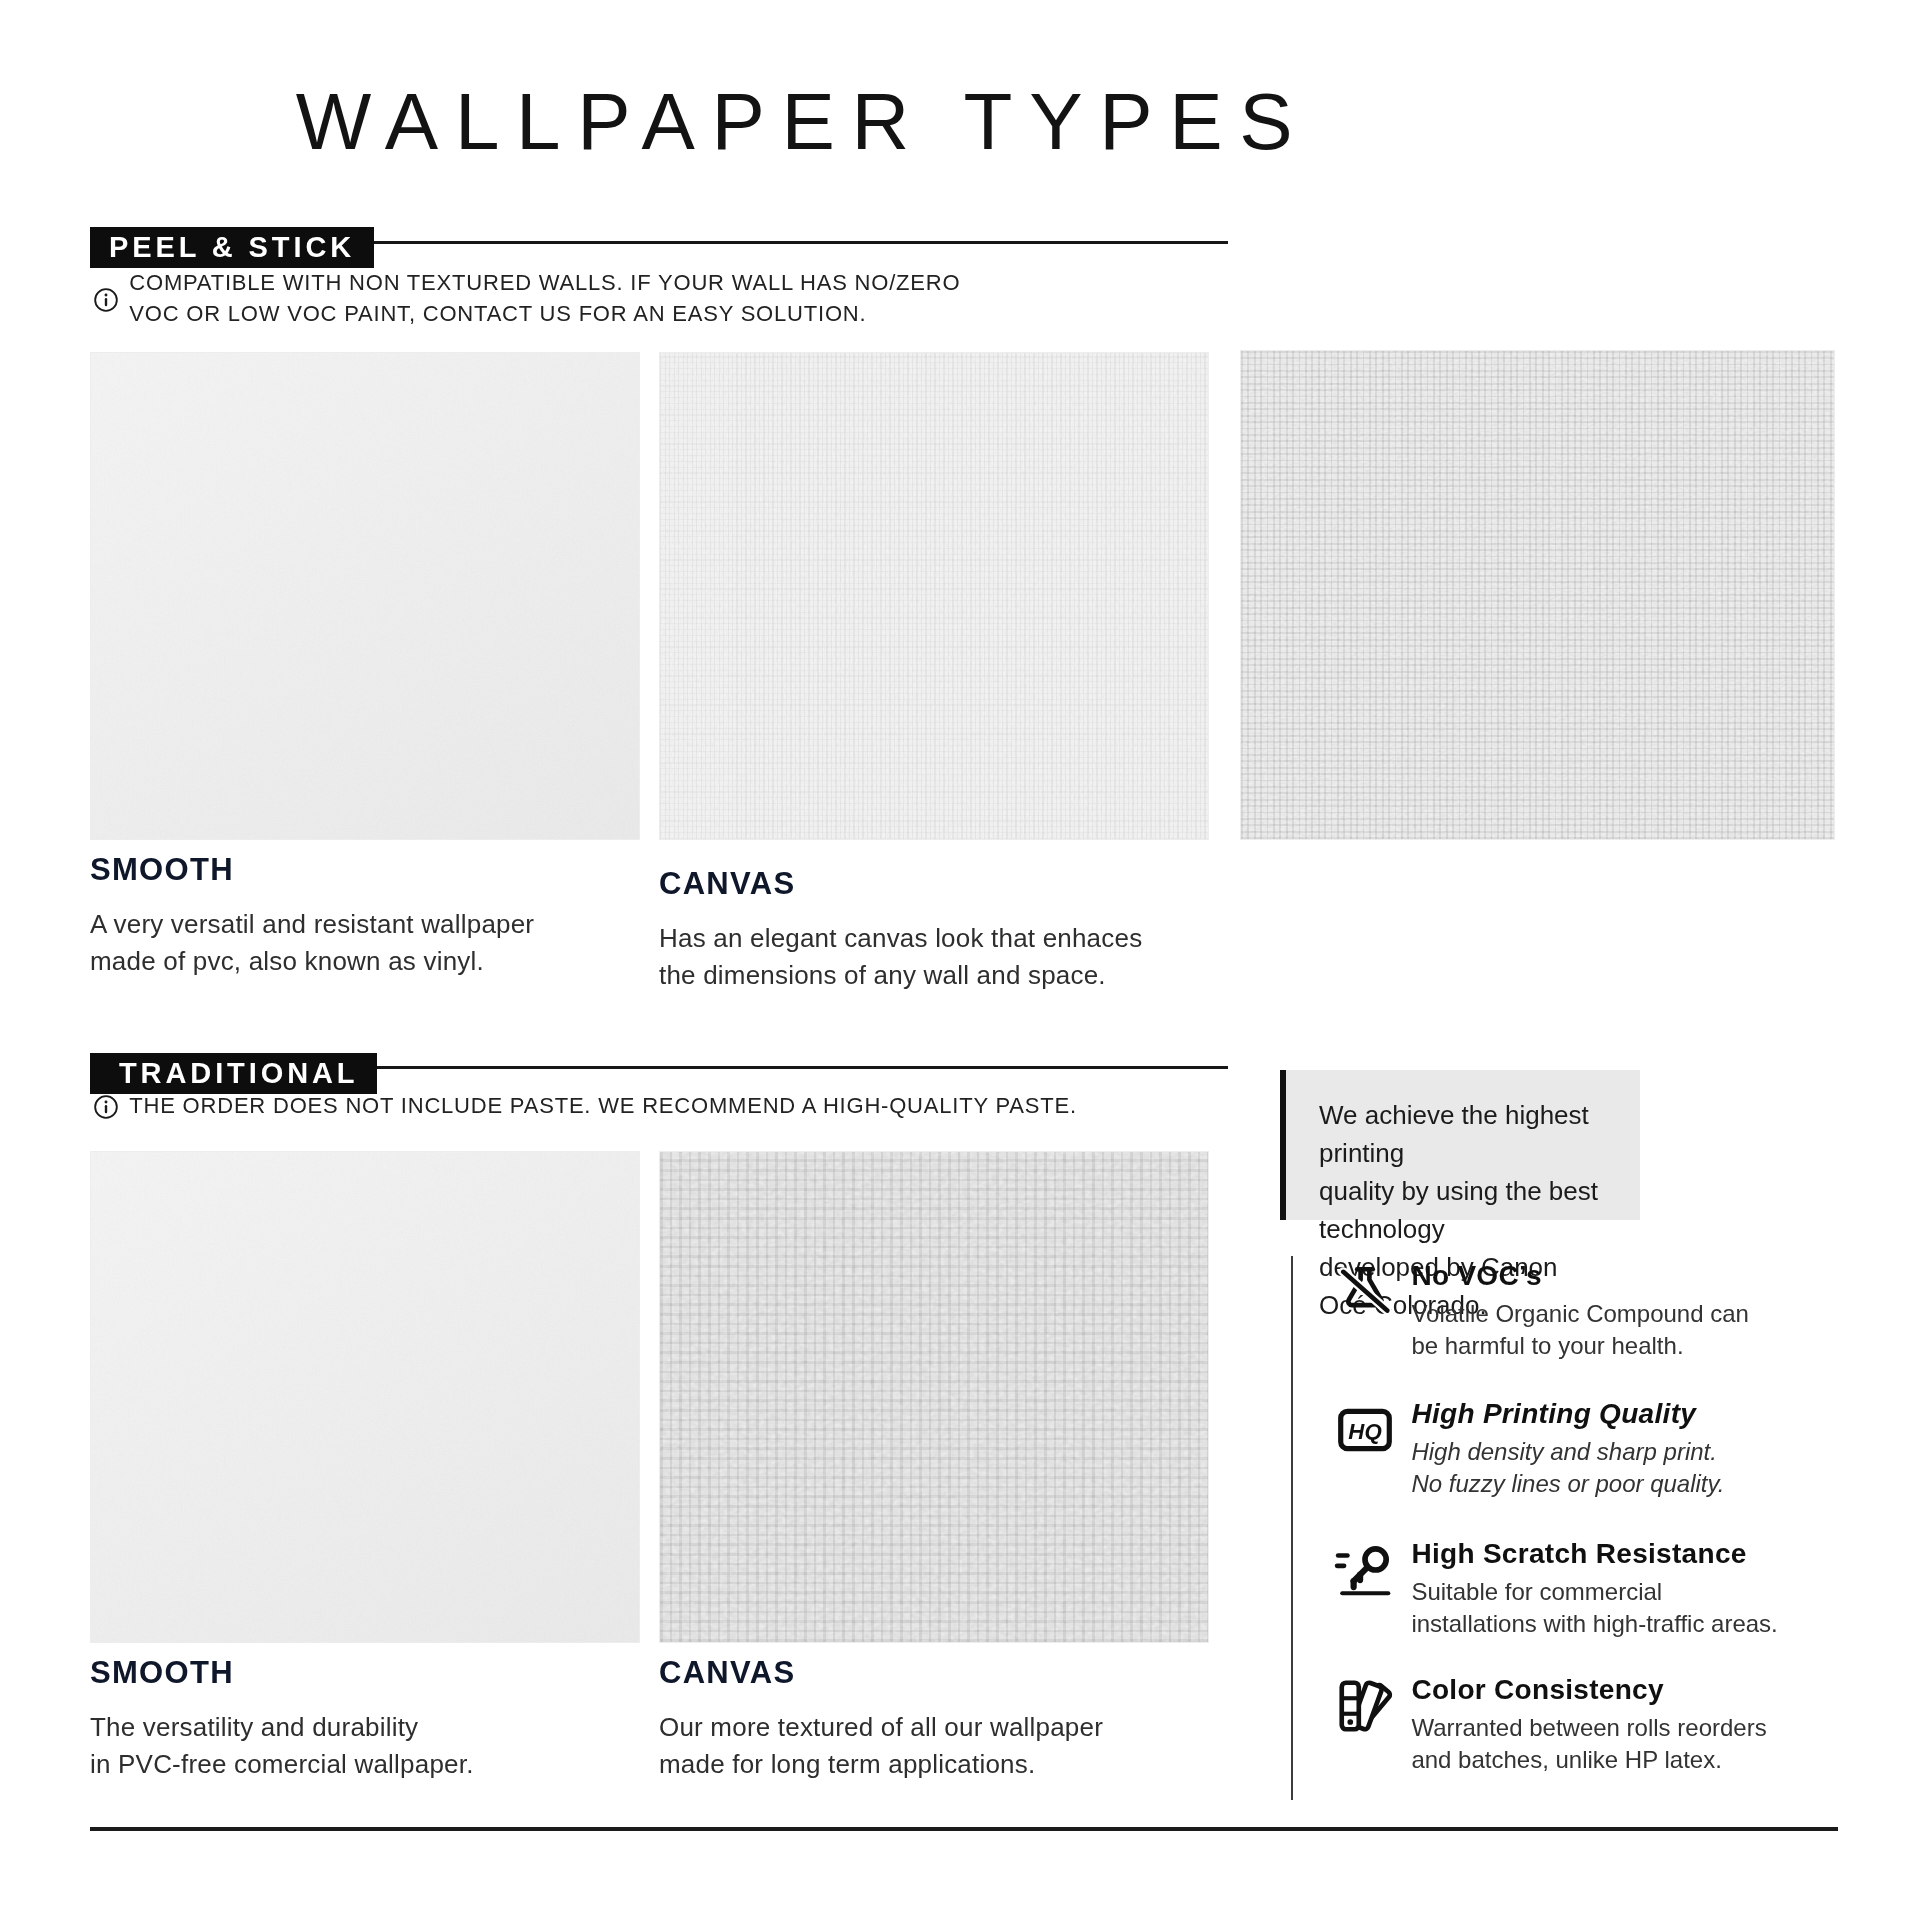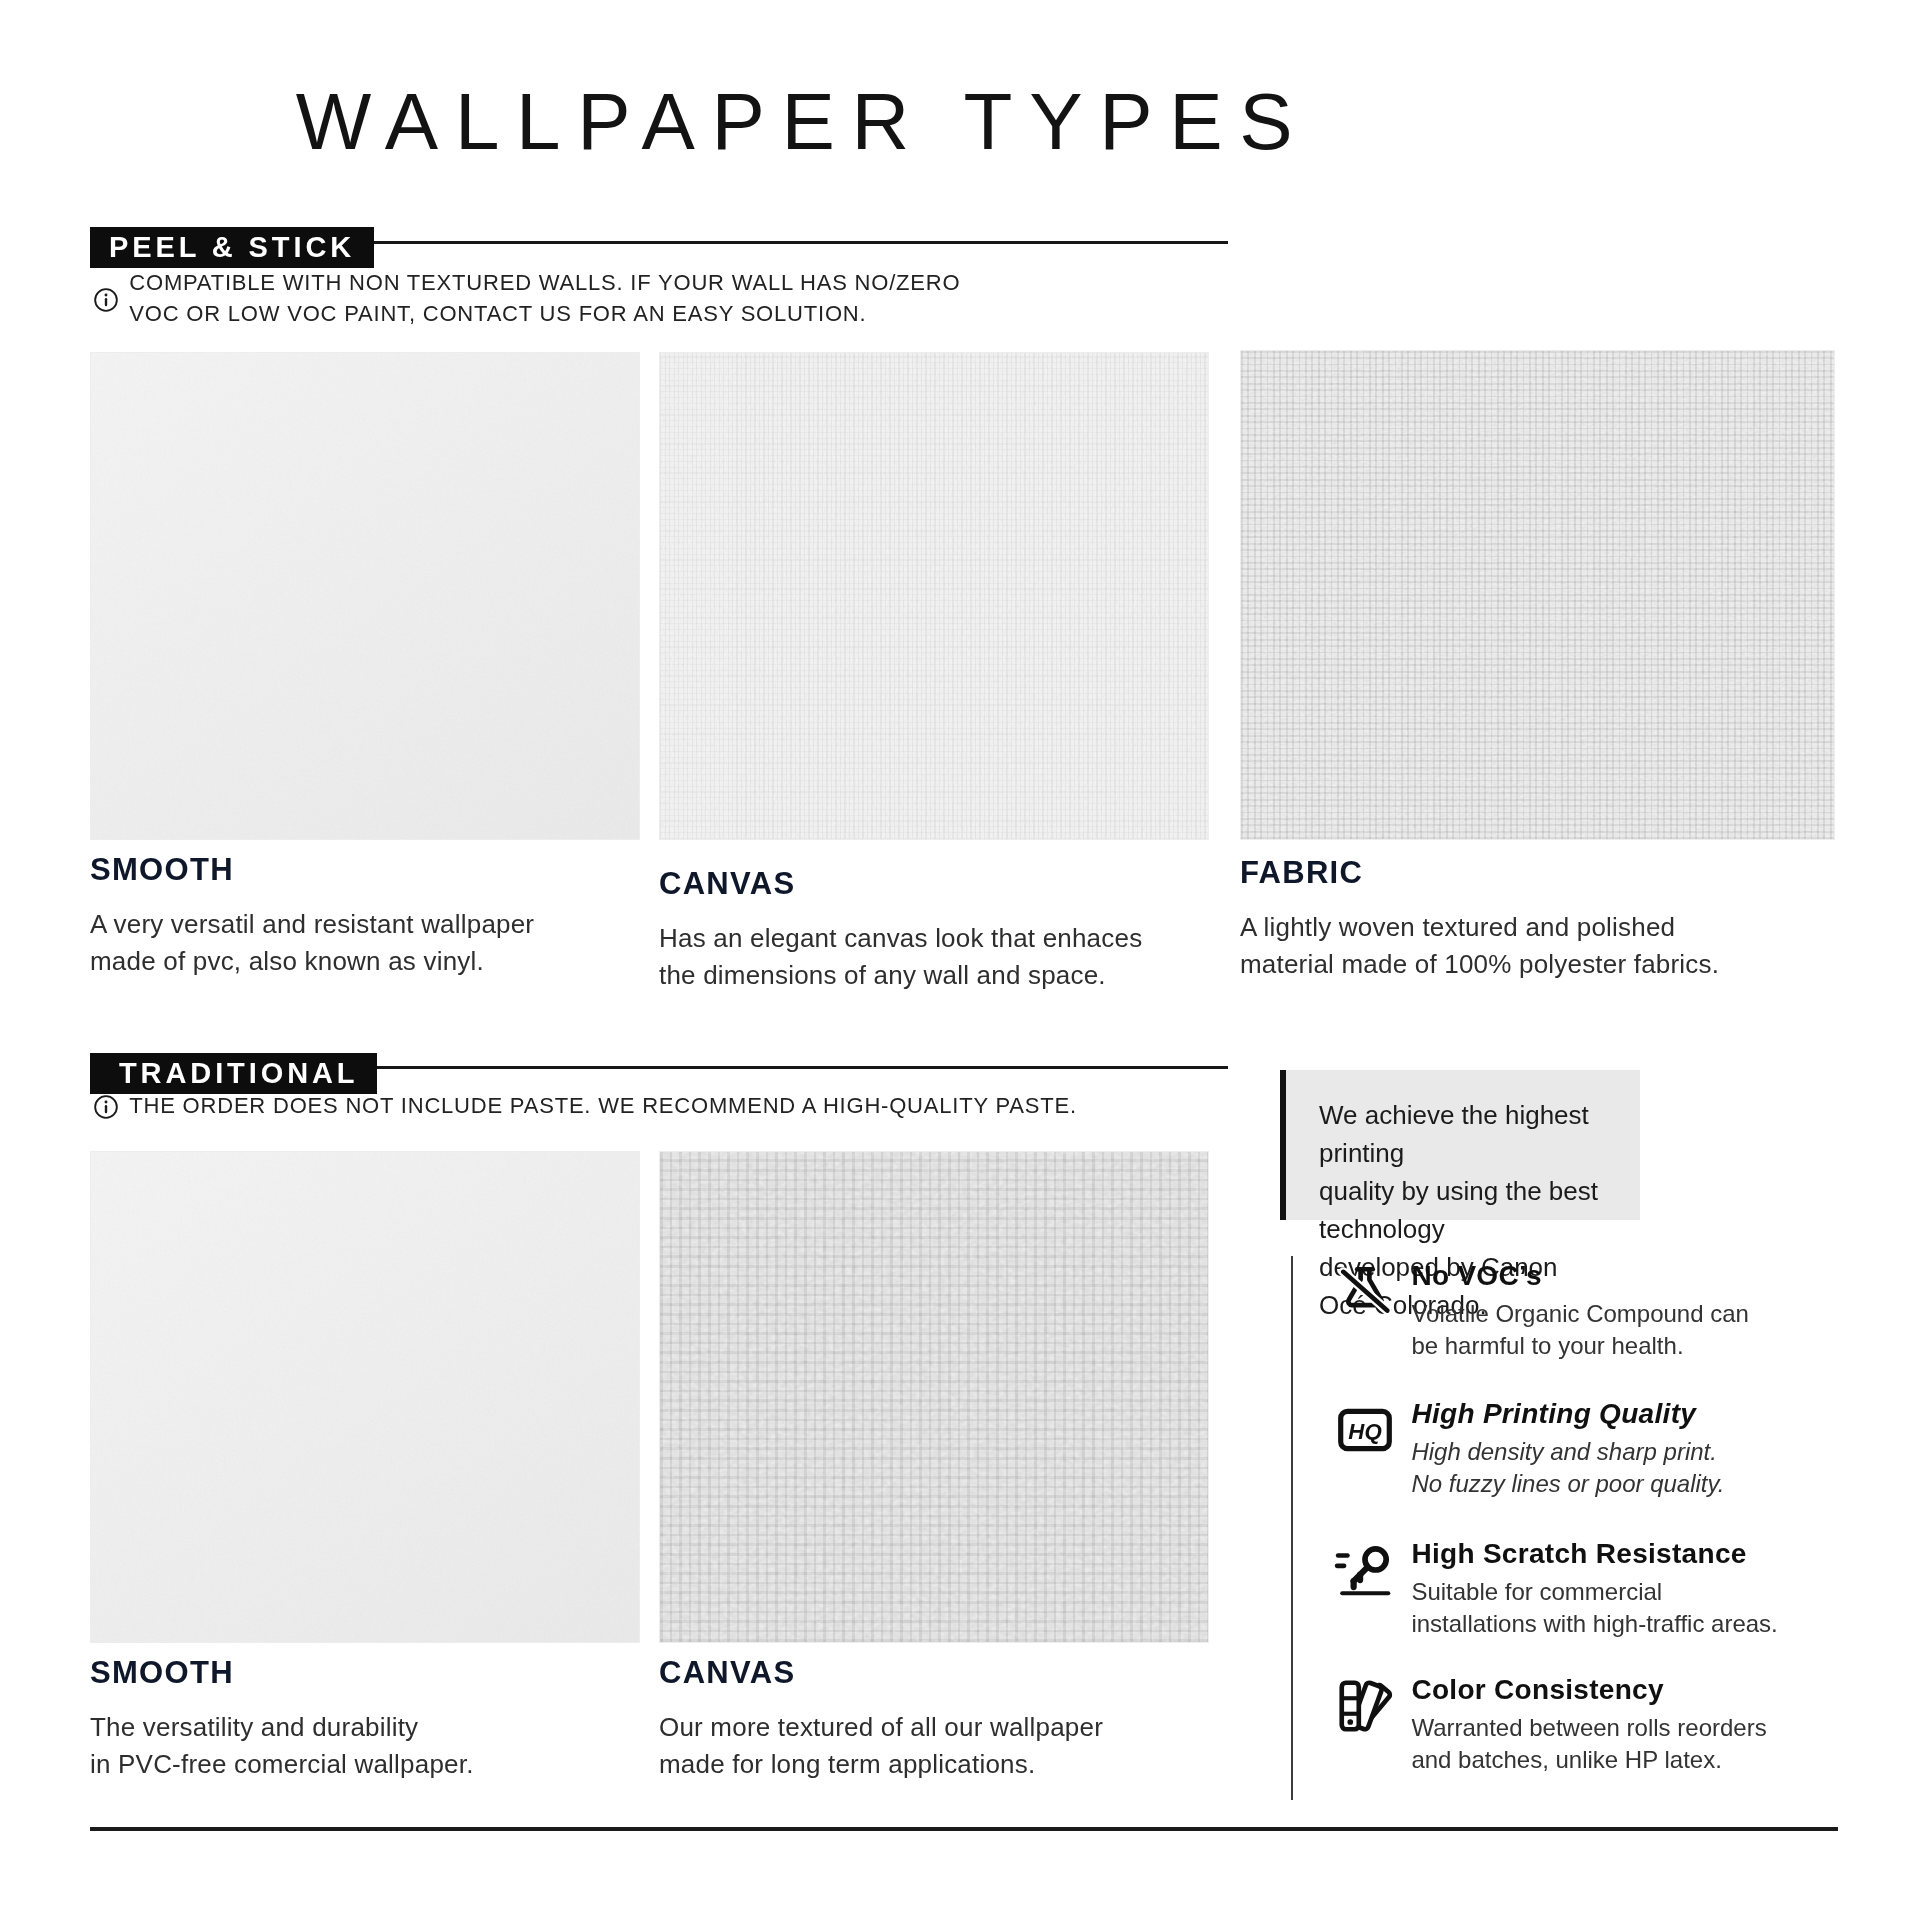--- a/index.html
+++ b/index.html
@@ -146,25 +146,20 @@
 the dimensions of any wall and space.</p>
   </figcaption>
 </figure>
 
 <figure class="card" style="left:1240px; top:350px; width:595px;">
   <div class="swatch tex-fabric" style="height:490px;">
     <svg class="noise" viewBox="0 0 926 763" preserveAspectRatio="none">
         <rect width="926" height="763" fill="#ffffff" filter="url(#f-fabric)"></rect>
       </svg>
   </div>
-  <figcaption class="caption cap-c">
-    <h3>FABRIC</h3>
-    <p class="pre">A lightly woven textured and polished
-material made of 100% polyester fabrics.</p>
-  </figcaption>
 </figure>
 
 <div class="badge" style="left:90px; top:1029px;padding-left:29px;">TRADITIONAL</div>
 <div class="rule" style="left:90px; top:1066px; width:1138px;"></div>
 
 <div class="note" style="left:93px; top:1090px; width:1156px;">
   <svg class="info-ic" viewBox="0 0 24 24">
     <circle cx="12" cy="12" r="10" fill="none" stroke="#1a1a1a" stroke-width="1.7"></circle>
     <circle cx="12" cy="7.4" r="1.35" fill="#1a1a1a"></circle>
     <rect x="10.9" y="10.2" width="2.2" height="7.6" rx="1.1" fill="#1a1a1a"></rect>

